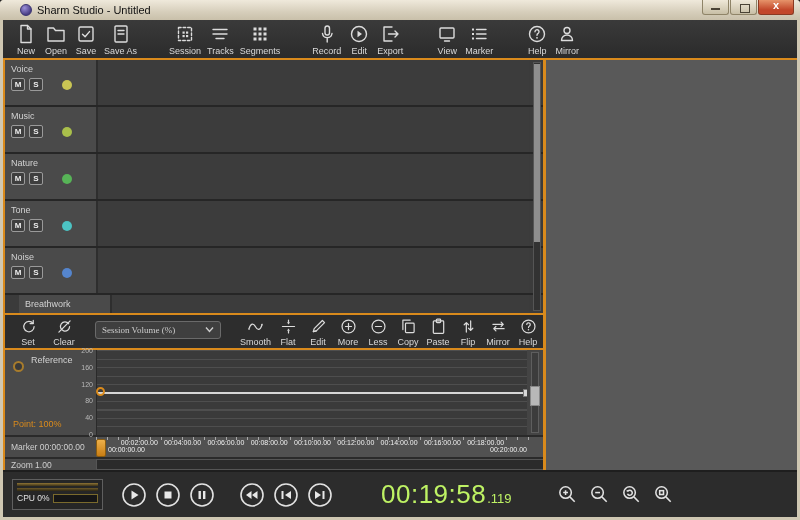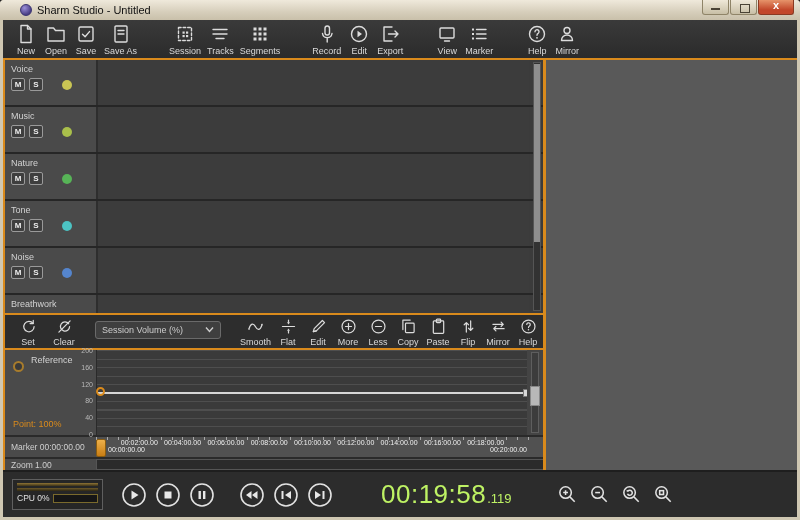--- a/index.html
+++ b/index.html
@@ -34,37 +34,37 @@
 
   
   .main { flex:1; display:flex; min-height:0; }
   .left-section { width:540px; display:flex; flex-direction:column; border-left:2px solid #d98a1c; flex-shrink:0; }
   .v-divider { width:3px; background:#d98a1c; }
   .right-panel { flex:1; background:#595959; }
 
   
   .track-rows { height:253px; position:relative; overflow:hidden; background:#3b3b3b; }
   .trow { height:47px; display:flex; border-bottom:2px solid #262626; }
-  .trow.partial { height:18px; border-bottom:none; }
+  .trow.partial { height:18px; border-bottom:none;padding-left:14px; }
   .thead { width:91px; background:#4a4a4a; padding:4px 0 0 6px; flex-shrink:0; }
   .tname { font-size:9px; color:#d2d2d2; }
   .tctrl { display:flex; align-items:center; margin-top:4px; }
   .msbtn { width:14px; height:13px; margin-right:4px; background:#3e3e3e; border:1px solid #9a9a9a; border-radius:2px;
     color:#ececec; font-size:8px; font-weight:bold; text-align:center; line-height:11px; cursor:pointer; }
   .dot { width:10px; height:10px; border-radius:50%; margin-left:15px; }
   .tlane { flex:1; background:#3c3c3c; border-left:2px solid #2e2e2e; margin-right:14px; }
   .track-scrollbar { position:absolute; top:2px; right:2px; width:8px; height:249px; background:#323232; border:1px solid #555; }
   .track-thumb { position:absolute; top:1px; left:0; width:6px; height:72%; background:#8e8e8e; }
 
   
   .toolbar2 { height:37px; border-top:2px solid #d98a1c; border-bottom:2px solid #d98a1c; background:#2d2d2d;
     display:flex; align-items:center; padding-left:8px; flex-shrink:0; }
   .toolbar2 .tbtn .lbl { font-size:9px; }
   .dropdown { width:134px; height:18px; margin:0 17px 6px 16px; background:#3f3f3f; border:1px solid #6a6a6a; border-radius:3px;
-    display:flex; align-items:center; justify-content:space-between; padding:0 6px; cursor:pointer; align-self:center; margin-top:2px; }
+    display:flex; align-items:center; justify-content:space-between; padding:0 6px; cursor:pointer; align-self:center; margin-top:2px;font-family:Liberation Serif, serif; }
   .dropdown .val { font-size:9px; color:#cccccc; white-space:nowrap; }
 
   
   .env-row { height:85px; display:flex; background:#393939; }
   .env-head { width:91px; background:#4a4a4a; position:relative; flex-shrink:0; }
   .radio { position:absolute; left:8px; top:11px; width:11px; height:11px; border-radius:50%; border:2px solid #a8username;
     border:2px solid #a87c2c; background:#3a3a3a; }
   .env-name { position:absolute; left:26px; top:5px; font-size:9px; color:#d2d2d2; }
   .point-lbl { position:absolute; left:8px; bottom:6px; font-size:9px; color:#d98a1c; }
   .env-scale { position:absolute; right:3px; top:-3px; bottom:-3px; display:flex; flex-direction:column; justify-content:space-between; }

